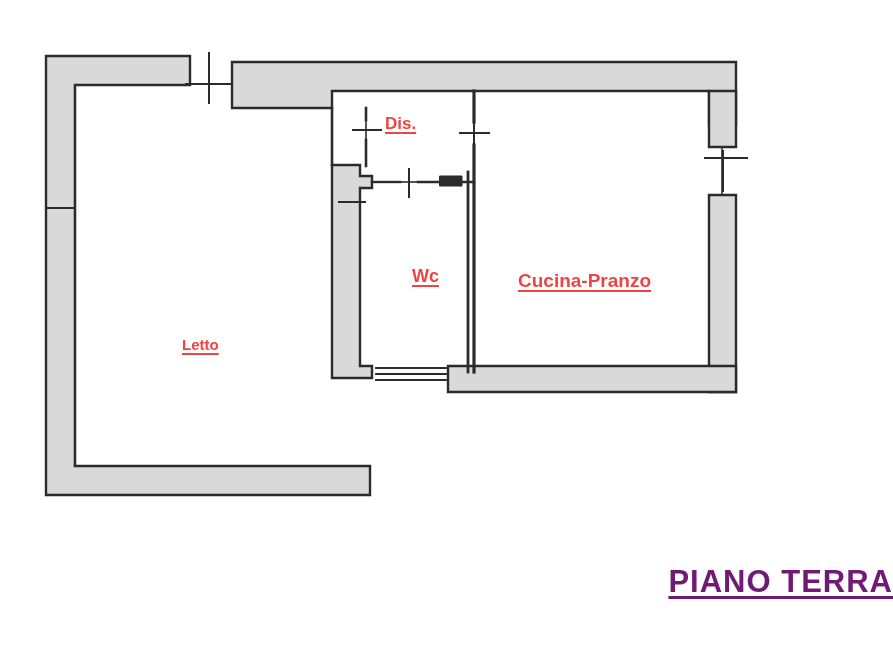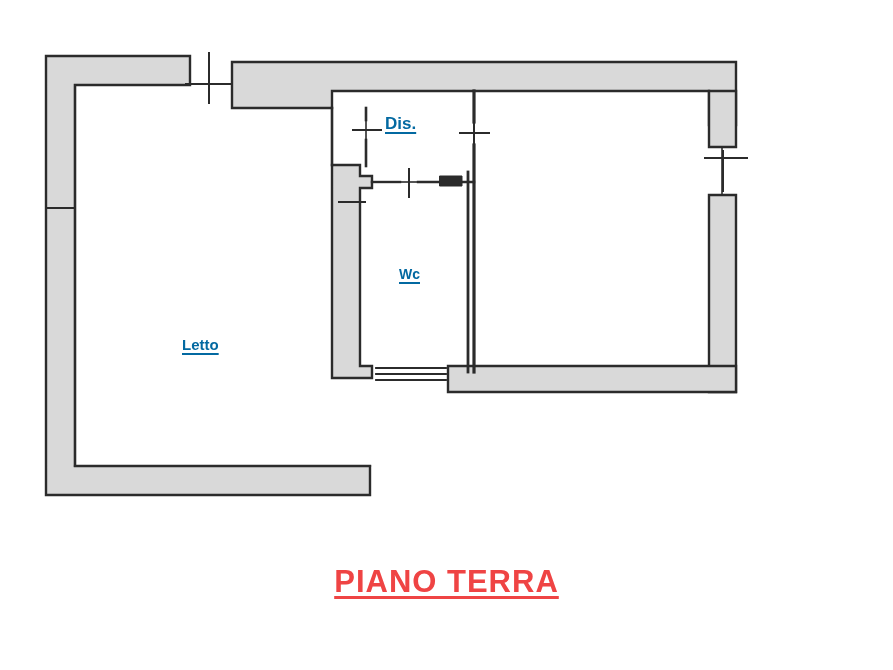--- a/index.html
+++ b/index.html
@@ -24,59 +24,59 @@
     left: 0;
     top: 0;
     width: 893px;
     height: 670px;
     display: block;
   }
   .room-label {
     position: absolute;
     font-family: "Liberation Sans", sans-serif;
     font-weight: bold;
-    color: #0369a1;
+    color: #ef4444;
     text-decoration: underline;
     text-decoration-thickness: 2px;
     text-underline-offset: 3px;
     white-space: nowrap;
     letter-spacing: 0px;
   }
   #label-letto {
     left: 182px;
     top: 336px;
     font-size: 15px;
   }
   #label-dis {
     left: 385px;
     top: 114px;
     font-size: 17px;
   }
   #label-wc {
-    left: 399px;
+    left: 412px;
     top: 266px;
-    font-size: 14px;
+    font-size: 18px;
     text-align: center;
   }
   #label-cucina {
     left: 518px;
     top: 270px;
     font-size: 19px;
   }
   #plan-title {
     position: absolute;
     left: 0;
     top: 564px;
     width: 893px;
-    text-align: center;
+    text-align: right;
     font-family: "Liberation Sans", sans-serif;
     font-weight: bold;
     font-size: 31px;
     letter-spacing: 1px;
-    color: #ef4444;
+    color: #701a75;
     text-decoration: underline;
     text-decoration-thickness: 3px;
     text-underline-offset: 4px;
   }
 </style>
 </head>
 <body>
 
 <div id="plan-root">
 
@@ -214,16 +214,17 @@
     </g>
 
   </svg>
 
   <div class="room-label" id="label-letto">Letto</div>
 
   <div class="room-label" id="label-dis">Dis.</div>
 
   <div class="room-label" id="label-wc">Wc</div>
 
+  <div class="room-label" id="label-cucina">Cucina-Pranzo</div>
 
   <div id="plan-title">PIANO TERRA</div>
 
 </div>
 
 </body></html>

